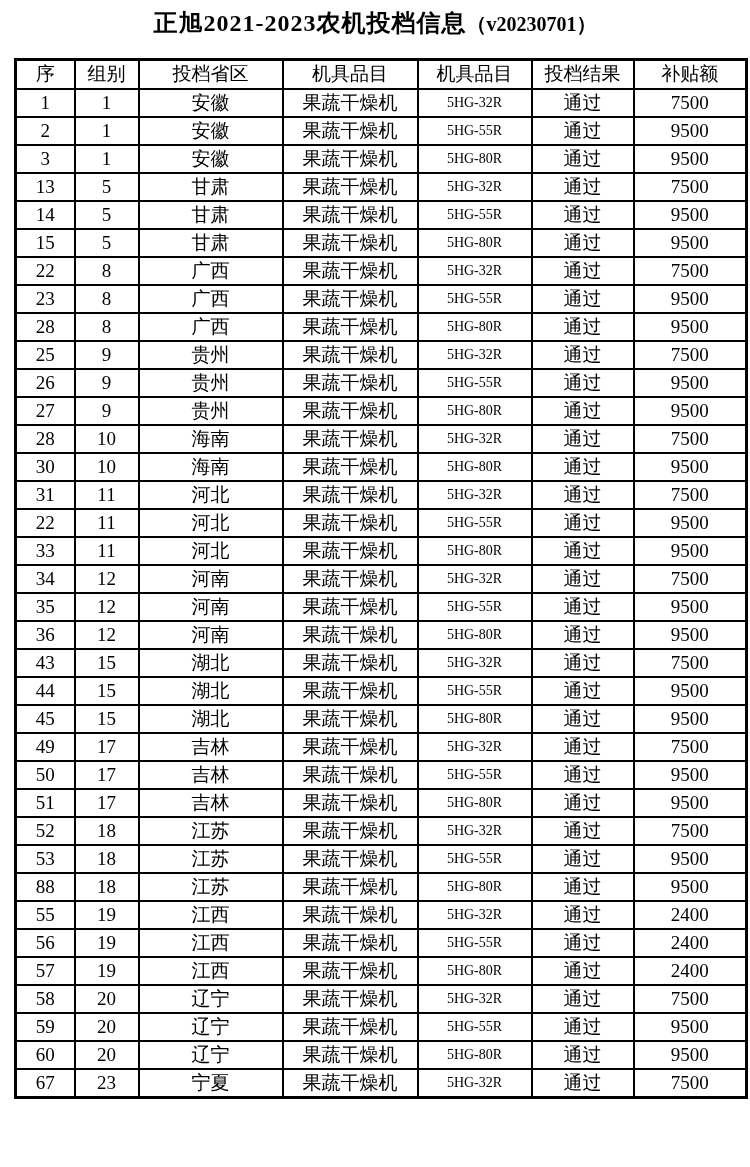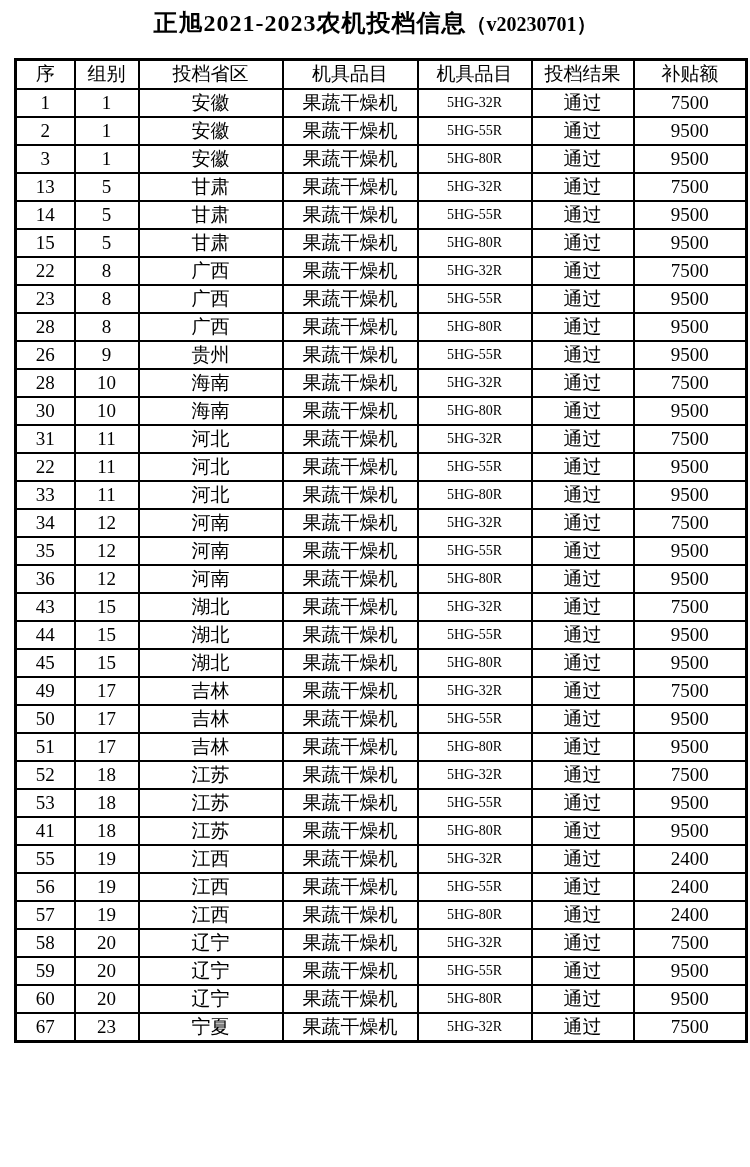--- a/index.html
+++ b/index.html
@@ -168,29 +168,47 @@
       <tr>
         <td class="col-seq">28</td>
         <td class="col-group">8</td>
         <td class="col-province">广西</td>
         <td class="col-item">果蔬干燥机</td>
         <td class="col-model">5HG-80R</td>
         <td class="col-result">通过</td>
         <td class="col-subsidy">9500</td>
       </tr>
       <tr>
+        <td class="col-seq">25</td>
+        <td class="col-group">9</td>
+        <td class="col-province">贵州</td>
+        <td class="col-item">果蔬干燥机</td>
+        <td class="col-model">5HG-32R</td>
+        <td class="col-result">通过</td>
+        <td class="col-subsidy">7500</td>
+      </tr>
+      <tr>
         <td class="col-seq">26</td>
         <td class="col-group">9</td>
         <td class="col-province">贵州</td>
         <td class="col-item">果蔬干燥机</td>
         <td class="col-model">5HG-55R</td>
         <td class="col-result">通过</td>
         <td class="col-subsidy">9500</td>
       </tr>
       <tr>
+        <td class="col-seq">27</td>
+        <td class="col-group">9</td>
+        <td class="col-province">贵州</td>
+        <td class="col-item">果蔬干燥机</td>
+        <td class="col-model">5HG-80R</td>
+        <td class="col-result">通过</td>
+        <td class="col-subsidy">9500</td>
+      </tr>
+      <tr>
         <td class="col-seq">28</td>
         <td class="col-group">10</td>
         <td class="col-province">海南</td>
         <td class="col-item">果蔬干燥机</td>
         <td class="col-model">5HG-32R</td>
         <td class="col-result">通过</td>
         <td class="col-subsidy">7500</td>
       </tr>
       <tr>
         <td class="col-seq">30</td>
@@ -321,21 +339,21 @@
       <tr>
         <td class="col-seq">53</td>
         <td class="col-group">18</td>
         <td class="col-province">江苏</td>
         <td class="col-item">果蔬干燥机</td>
         <td class="col-model">5HG-55R</td>
         <td class="col-result">通过</td>
         <td class="col-subsidy">9500</td>
       </tr>
       <tr>
-        <td class="col-seq">41</td>
+        <td class="col-seq">88</td>
         <td class="col-group">18</td>
         <td class="col-province">江苏</td>
         <td class="col-item">果蔬干燥机</td>
         <td class="col-model">5HG-80R</td>
         <td class="col-result">通过</td>
         <td class="col-subsidy">9500</td>
       </tr>
       <tr>
         <td class="col-seq">55</td>
         <td class="col-group">19</td>

